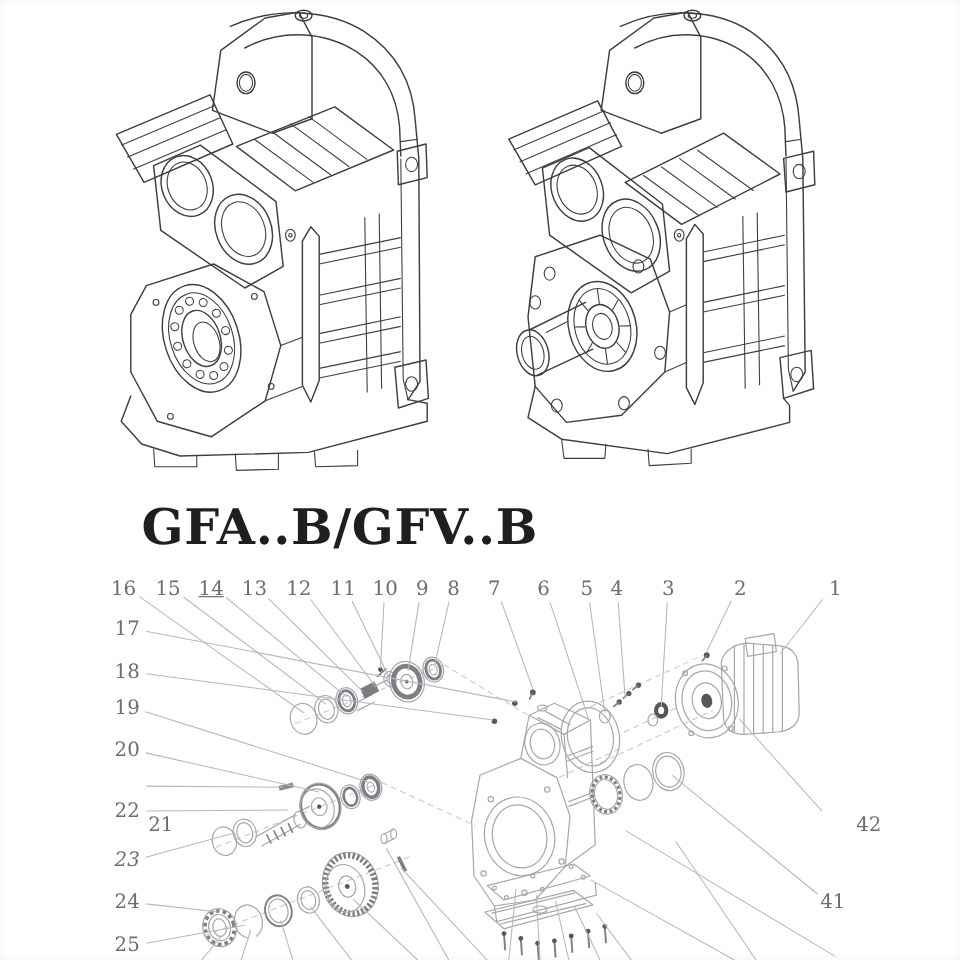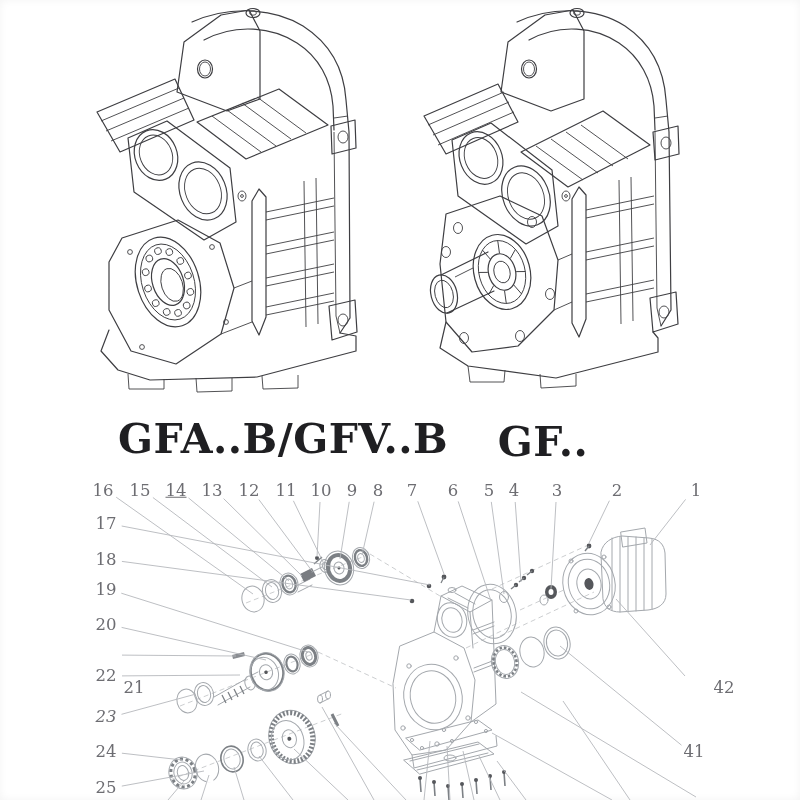--- a/index.html
+++ b/index.html
@@ -421,21 +421,20 @@
         <line x1="463" y1="751" x2="474" y2="800"></line>
         <line x1="479" y1="756" x2="500" y2="800"></line>
         <line x1="497" y1="761" x2="526" y2="800"></line>
         <line x1="492" y1="733" x2="612" y2="800"></line>
         <line x1="563" y1="701" x2="630" y2="800"></line>
         <line x1="521" y1="692" x2="696" y2="797"></line>
       </g>
 </svg>
 
 <div class="caption caption-left">GFA..B/GFV..B</div>
-<div class="caption caption-right">GF..</div>
 
 <div id="callout-layer">
       <span class="callout" style="left: 103px; top: 491px;">16</span>
       <span class="callout" style="left: 140px; top: 491px;">15</span>
       <span class="callout" style="left: 176px; top: 491px; text-decoration: underline;">14</span>
       <span class="callout" style="left: 212px; top: 491px;">13</span>
       <span class="callout" style="left: 249px; top: 491px;">12</span>
       <span class="callout" style="left: 286px; top: 491px;">11</span>
       <span class="callout" style="left: 321px; top: 491px;">10</span>
       <span class="callout" style="left: 352px; top: 491px;">9</span>

